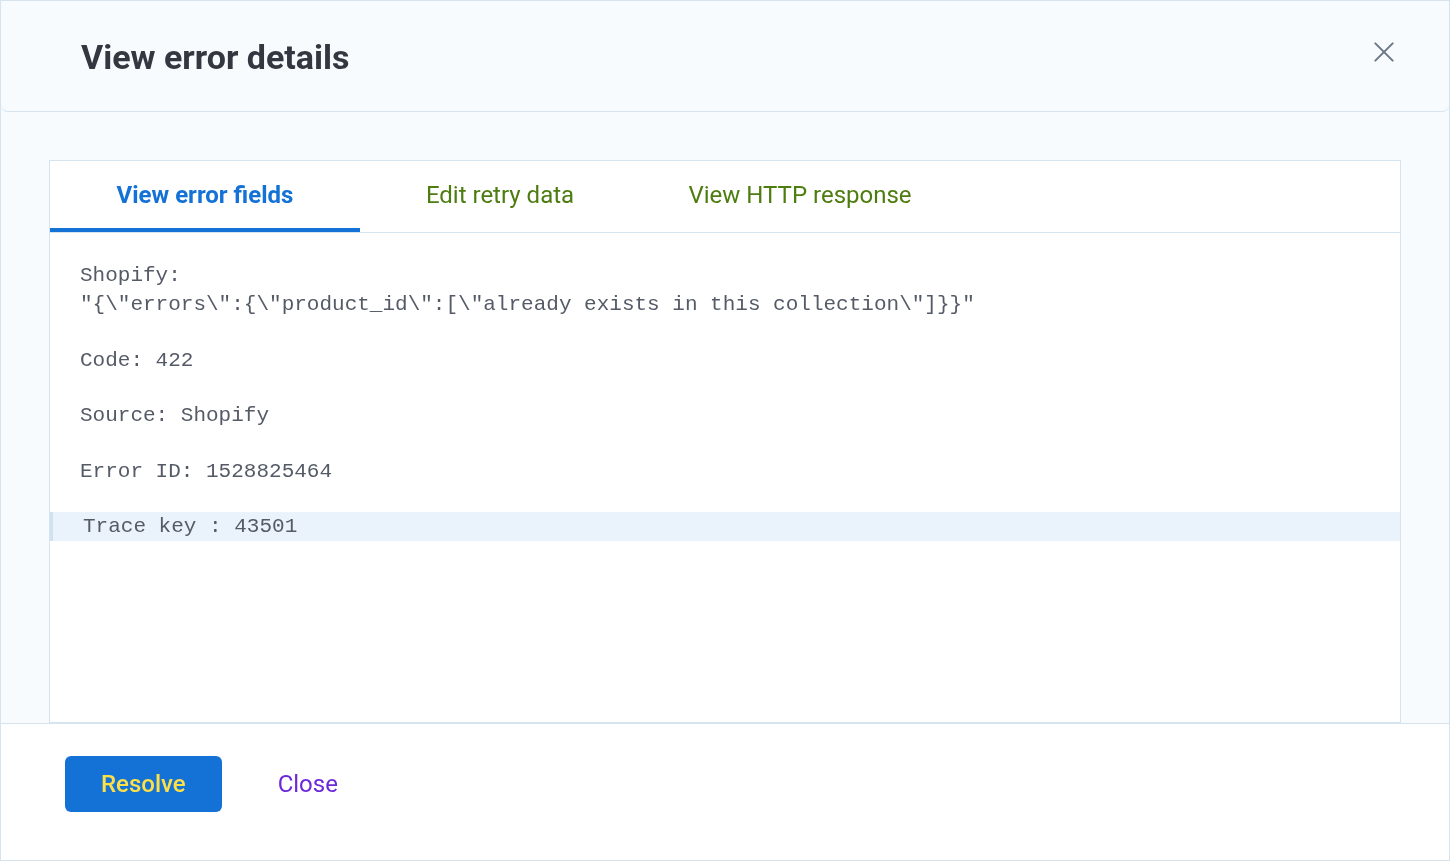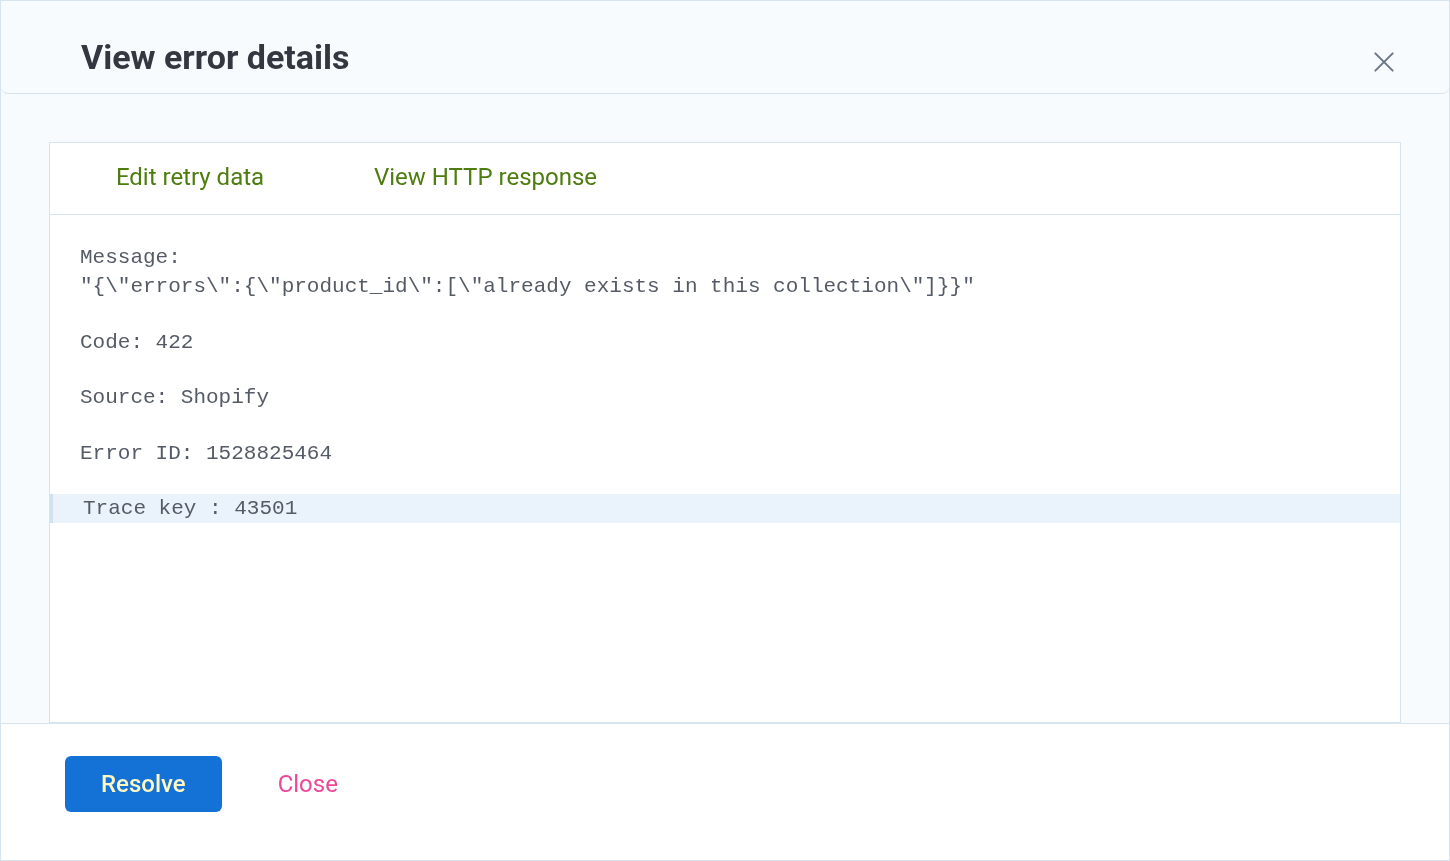--- a/index.html
+++ b/index.html
@@ -13,23 +13,23 @@
   .modal {
     width: 100%;
     height: 100%;
     display: flex;
     flex-direction: column;
     background: #f7fbfe;
     border: 1px solid #d6e4ef;
   }
   .modal-header {
     display: flex;
-    align-items: flex-end;
+    align-items: flex-start;
     justify-content: space-between;
-    padding: 36px 50px 16px 80px;
+    padding: 36px 50px 34px 80px;
     border-bottom: 1px solid #d6e4ef;
     border-radius: 7px;
   }
   .modal-title {
     font-size: 34px;
     font-weight: 700;
     color: #333740;
   }
   .close-x {
     width: 30px;
@@ -75,21 +75,21 @@
     color: #1471d6;
     border-bottom-color: #1471d6;
     font-weight: 700;
   }
   .tab:not(.active) {
     font-weight: 400;
   }
   .tab.t0 { min-width: 310px; justify-content: center; }
   .tab.t1 { min-width: 280px; justify-content: center; }
   .tab.t2 { min-width: 320px; justify-content: center; }
-  .tab.t3 { min-width: 320px; justify-content: flex-start; }
+  .tab.t3 { min-width: 320px; justify-content: center; }
 
   .panel-content {
     flex: 1 1 auto;
     padding: 28px 30px 20px 30px;
     font-family: "SFMono-Regular", Consolas, "Liberation Mono", Menlo, monospace;
     font-size: 21px;
     line-height: 1.4;
     color: #555b66;
     overflow: auto;
     position: relative;
@@ -120,27 +120,27 @@
   .btn {
     font-size: 24px;
     font-weight: 400;
     border: none;
     background: transparent;
     cursor: pointer;
     font-family: inherit;
   }
   .btn-primary {
     background: #1471d6;
-    color: #fef9c3;
+    color: #fde047;
     padding: 14px 36px;
     border-radius: 6px;
     font-weight: 500;
   }
   .btn-link {
-    color: #ec4899;
+    color: #6d28d9;
   }
 </style>
 </head>
 <body>
 
 <div class="modal">
 
   <div class="modal-header">
     <h1 class="modal-title">View error details</h1>
     <div class="close-x">
@@ -148,31 +148,34 @@
         <line x1="4" y1="4" x2="20" y2="20"></line>
         <line x1="20" y1="4" x2="4" y2="20"></line>
       </svg>
     </div>
   </div>
 
   <div class="modal-body">
     <div class="panel">
 
       <div class="tabs">
+        <div class="tab t0 active">
+          <span>View error fields</span>
+        </div>
         <div class="tab t1">
           <span>Edit retry data</span>
         </div>
         <div class="tab t3">
           <span>View HTTP response</span>
         </div>
       </div>
 
       <div class="panel-content">
         <div class="field-block">
-          <div class="field-line">Message:</div>
+          <div class="field-line">Shopify:</div>
           <div class="field-line">"{\"errors\":{\"product_id\":[\"already exists in this collection\"]}}"</div>
         </div>
         <div class="field-block">
           <div class="field-line">Code: 422</div>
         </div>
         <div class="field-block">
           <div class="field-line">Source: Shopify</div>
         </div>
         <div class="field-block">
           <div class="field-line">Error ID: 1528825464</div>

